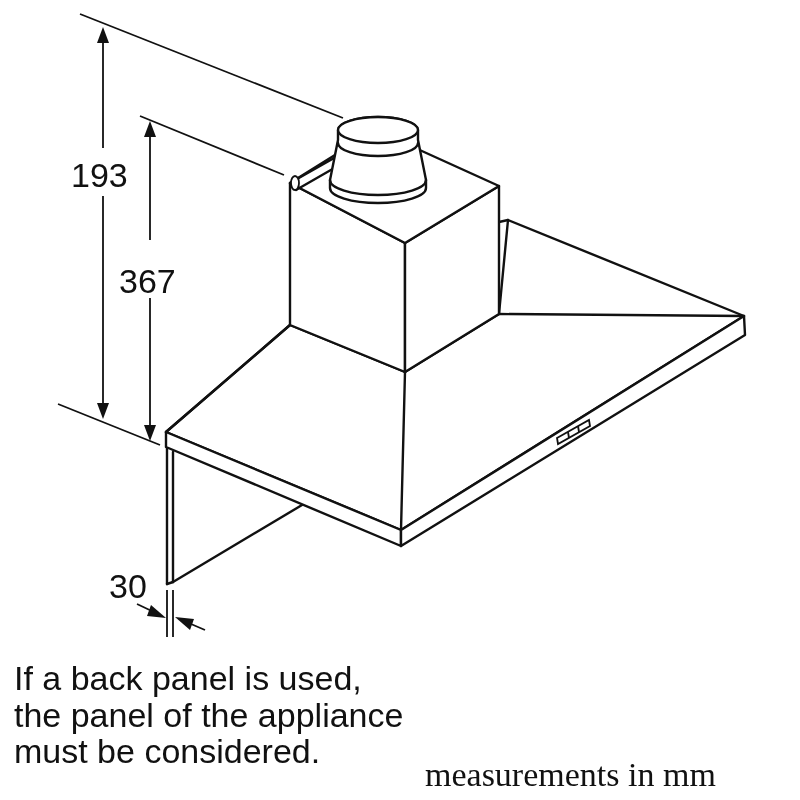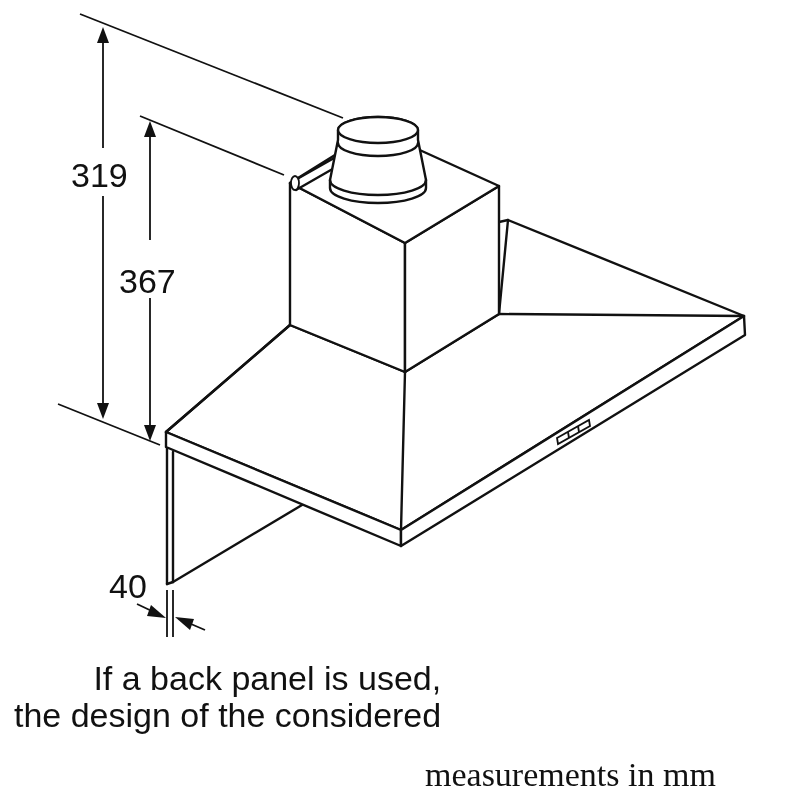--- a/index.html
+++ b/index.html
@@ -3,21 +3,21 @@
   <meta charset="utf-8">
   <style>
     html, body { margin: 0; padding: 0; background: #ffffff; }
     body { width: 800px; height: 800px; position: relative; overflow: hidden; font-family: "Liberation Sans", sans-serif; color: #111111; }
     #drawing { position: absolute; left: 0; top: 0; width: 800px; height: 800px; }
     #drawing .ln { stroke: #111111; stroke-width: 2.4; fill: none; stroke-linecap: round; stroke-linejoin: round; }
     #drawing .thin { stroke: #111111; stroke-width: 1.8; fill: none; }
     #drawing .fillw { fill: #ffffff; }
     .dim-label { position: absolute; font-size: 34px; line-height: 1; background: #ffffff; padding: 0 1px; }
     .note { position: absolute; left: 14px; top: 660px; font-size: 34px; line-height: 1.08; }
-    .note div { white-space: nowrap; text-align: right; }
+    .note div { white-space: nowrap; }
     .units { position: absolute; left: 425px; top: 758px; font-size: 34px; line-height: 1; white-space: nowrap; font-family: Liberation Serif, serif; }
   </style>
 </head>
 <body>
 
 <svg id="drawing" viewBox="0 0 800 800" xmlns="http://www.w3.org/2000/svg">
 
   <g>
     <line class="thin" x1="80" y1="14" x2="343" y2="118"></line>
     <line class="thin" x1="58" y1="404" x2="160" y2="445"></line>
@@ -78,22 +78,23 @@
   </g>
 
   <g>
     <path class="ln fillw" d="M330,180 L338,140 L338,130 A40,13 0 0 1 418,130 L418,140 L426,180 A48,15 0 0 1 330,180 Z"></path>
     <path class="ln" d="M330,180 L330,188 A48,15 0 0 0 426,188 L426,180"></path>
     <ellipse class="ln fillw" cx="378" cy="130" rx="40" ry="13"></ellipse>
     <path class="ln" d="M338,143 A40,13 0 0 0 418,143"></path>
   </g>
 </svg>
 
-<span class="dim-label" style="left:70px; top:158px;">319</span>
+<span class="dim-label" style="left:70px; top:158px;">193</span>
 <span class="dim-label" style="left:118px; top:248px;margin-top:16px;">367</span>
-<span class="dim-label" style="left:108px; top:569px;">40</span>
+<span class="dim-label" style="left:108px; top:569px;">30</span>
 
 <div class="note">
   <div>If a back panel is used,</div>
-  <div>the design of the considered</div>
+  <div>the panel of the appliance</div>
+  <div>must be considered.</div>
 </div>
 
 <div class="units">measurements in mm</div>
 
 </body></html>

